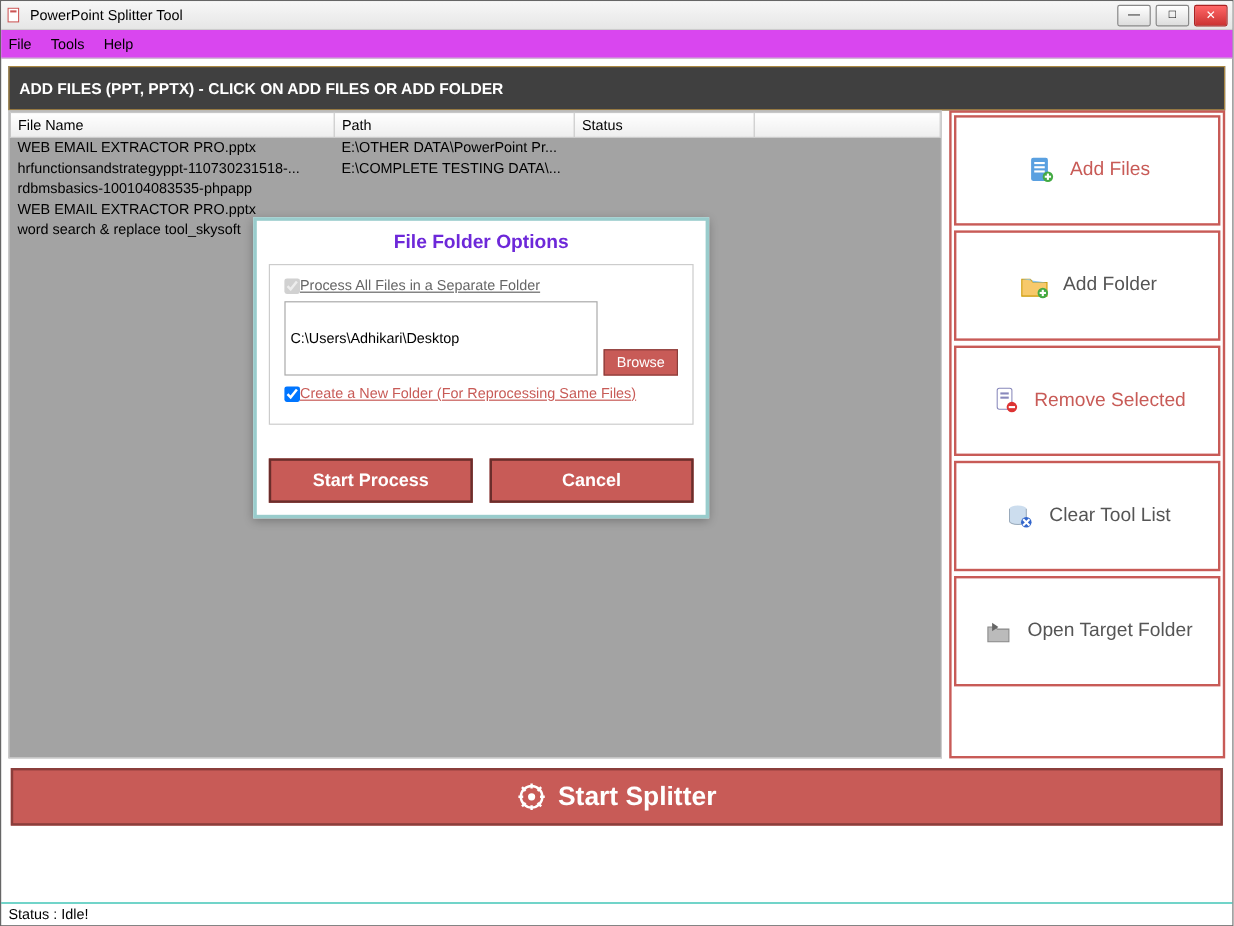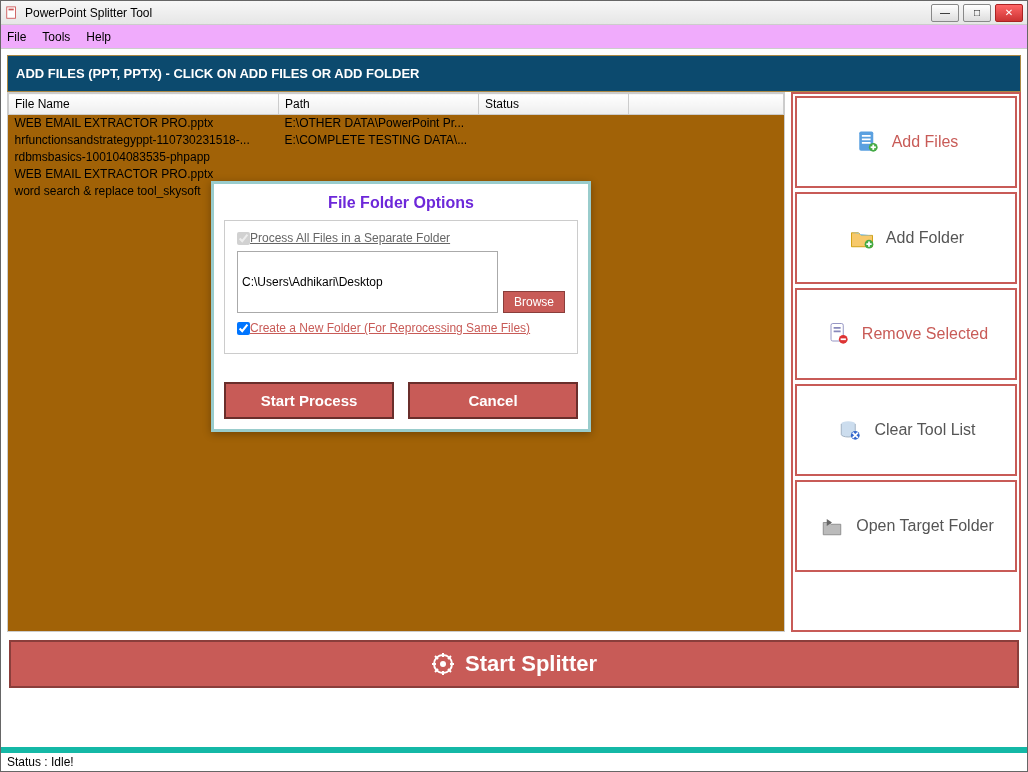--- a/index.html
+++ b/index.html
@@ -4,42 +4,42 @@
 <style>
   * { box-sizing: border-box; margin: 0; padding: 0; font-family: "Segoe UI", Tahoma, Arial, sans-serif; }
   body { background: #fff; font-size: 12px; color: #000; }
   .window { width: 1028px; height: 772px; border: 1px solid #666; display: flex; flex-direction: column; background: #fff; }
   .titlebar { height: 24px; background: linear-gradient(#f7f7f7,#e6e6e6); border-bottom: 1px solid #ccc; display: flex; align-items: center; padding: 0 4px; }
   .titlebar .icon { width: 14px; height: 14px; margin-right: 6px; }
   .titlebar .title { font-size: 12px; flex: 1; }
   .winbtns { display: flex; gap: 4px; }
   .winbtn { width: 28px; height: 18px; border: 1px solid #888; border-radius: 2px; background: linear-gradient(#fff,#ddd); display:flex; align-items:center; justify-content:center; font-size:10px; cursor:pointer; }
   .winbtn.close { background: linear-gradient(#f66,#c33); color:#fff; border-color:#a22; }
-  .menubar { height: 24px; border-bottom: 1px solid #ccc; background: #f0abfc; display:flex; align-items:center; padding: 0 6px; gap: 16px; font-size: 12px; }
+  .menubar { height: 24px; border-bottom: 1px solid #ccc; background: #d946ef; display:flex; align-items:center; padding: 0 6px; gap: 16px; font-size: 12px; }
   .menubar span { cursor: pointer; }
   .content { flex:1; display:flex; flex-direction:column; padding: 6px; gap:0; }
-  .red-banner { background: #0c4a6e; color:#fff; font-weight:bold; font-size:13px; padding: 10px 8px; border: 1px solid #a84; }
+  .red-banner { background: #404040; color:#fff; font-weight:bold; font-size:13px; padding: 10px 8px; border: 1px solid #a84; }
   .mid { display:flex; gap:6px; height: 540px; }
-  .table-wrap { flex:1; border:1px solid #ccc; background:#a16207; position:relative; overflow:hidden; }
+  .table-wrap { flex:1; border:1px solid #ccc; background:#a3a3a3; position:relative; overflow:hidden; }
   table { width:100%; border-collapse: collapse; font-size:12px; }
   thead th { text-align:left; background: linear-gradient(#fff,#eee); border:1px solid #ccc; padding:3px 6px; font-weight:normal; }
   tbody td { padding:1px 6px; border-bottom:1px solid transparent; white-space:nowrap; overflow:hidden; text-overflow:ellipsis; }
   .col-file { width: 270px; }
   .col-path { width: 200px; }
   .col-status { width: 150px; }
   .col-extra { width: auto; }
   .side { width:230px; display:flex; flex-direction:column; gap:4px; padding: 2px; border:2px solid #c85b57; }
   .side-btn { border:2px solid #c85b57; background:#fff; height: 92px; display:flex; align-items:center; justify-content:center; gap:10px; cursor:pointer; font-size:16px; color:#c85b57; }
   .side-btn .lbl { color:#c85b57; }
   .side-btn.alt .lbl { color:#555; }
   .side-btn svg { width:28px; height:28px; }
   .total { padding:6px; color:#c85b57; font-size:13px; }
   .big-start { margin: 8px 2px 2px 2px; background:#c85b57; color:#fff; font-size:22px; font-weight:bold; height:48px; display:flex; align-items:center; justify-content:center; gap:10px; border:2px solid #8a3e3b; cursor:pointer; }
   .big-start svg { width:24px; height:24px; }
-  .statusbar { border-top:6px solid #14b8a6; padding:2px 6px; font-size:12px; }
+  .statusbar { border-top:1px solid #14b8a6; padding:2px 6px; font-size:12px; }
   
   .dialog { position:absolute; left:210px; top:180px; width:380px; background:#fff; border:3px solid #9cc; border-top:3px solid #9cc; box-shadow: 0 2px 8px rgba(0,0,0,0.3); }
   .dialog .dlg-body { padding: 4px 10px 18px 10px; }
   .dialog h3 { color:#6d28d9; font-size:16px; text-align:center; padding:6px 0 8px 0; font-weight:bold; }
   .dialog .box { border:1px solid #ccc; padding:10px 12px 12px 12px; }
   .dialog label { display:flex; align-items:center; gap:0; font-size:12px; color:#666; margin-bottom:6px;text-decoration:underline; }
   .dialog label.red { color:#c85b57; }
   .dialog .pathrow { display:flex; gap:5px; margin-bottom:8px; }
   .dialog .pathrow input { flex:1; border:1px solid #aaa; padding:3px 4px; font-size:12px; background:#fff; }
   .dialog .pathrow button { background:#c85b57; color:#fff; border:1px solid #8a3e3b; padding:3px 10px; font-size:12px; cursor:pointer;margin-top:40px; }

